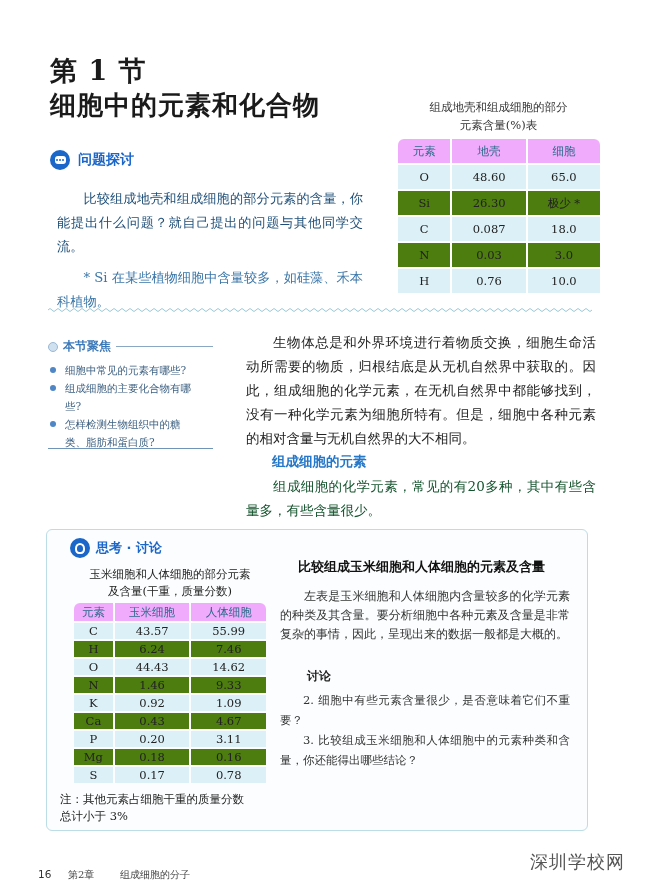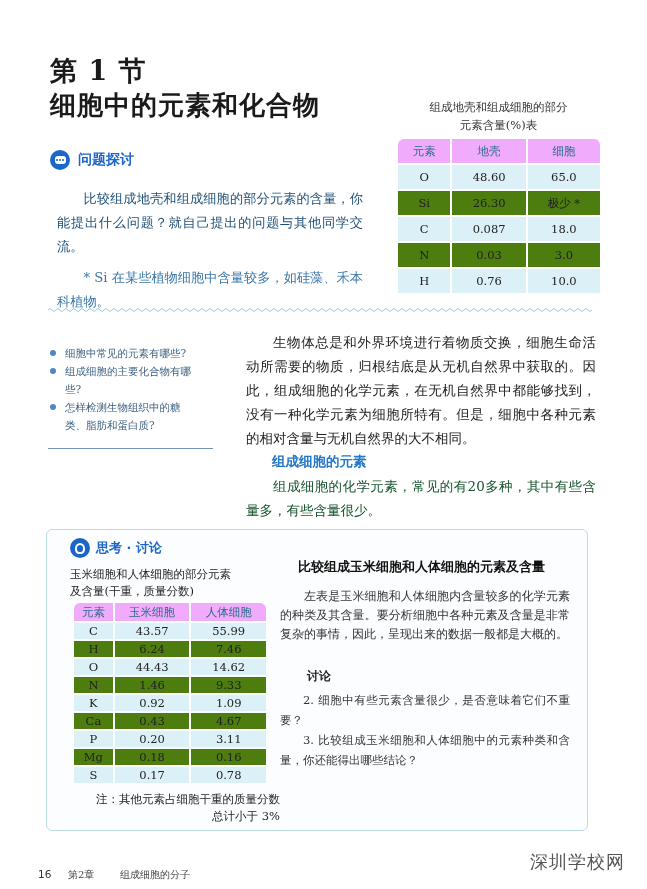--- a/index.html
+++ b/index.html
@@ -47,25 +47,25 @@
   .sub-head { left:272px; top:453px; font-size:13.5px; font-weight:bold; color:#2577c8; }
   .main-text2 { left:246px; top:474px; width:350px; font-size:13.5px; line-height:24px; color:#14532d; }
   .main-text2 p { margin:0; text-indent:2em; text-align:justify; }
 
   .disc-box { left:46px; top:529px; width:540px; height:300px; border:1px solid #bcdce6; border-radius:6px; background:#fbfdfe; }
   .disc-head { left:70px; top:538px; display:flex; align-items:center; gap:6px; }
   .disc-icon { width:20px; height:20px; border-radius:50%; background:#1b66c9; display:flex; align-items:center; justify-content:center; }
   .disc-icon .inner { width:10px; height:11px; border:2px solid #fff; border-radius:50% 50% 40% 40%; box-sizing:border-box; }
   .disc-title { font-size:13px; font-weight:bold; color:#1b66c9; }
 
-  .t2-cap { left:70px; top:566px; width:200px; text-align:left; font-size:11.5px; line-height:17px; color:#222; }
+  .t2-cap { left:70px; top:566px; width:200px; text-align:center; font-size:11.5px; line-height:17px; color:#222; }
   .t2 { left:72px; top:601px; width:196px; font-size:11.5px; }
   .t2 th, .t2 td { height:16px; }
   .t2 td { padding:0; }
-  .t2-note { left:60px; top:791px; width:220px; text-align:right; font-size:11.5px; line-height:17px; color:#222; }
+  .t2-note { left:60px; top:791px; width:220px; text-align:left; font-size:11.5px; line-height:17px; color:#222; }
 
   .r-head { left:298px; top:558px; font-size:13px; font-weight:bold; color:#111; }
   .r-text { left:280px; top:587px; width:290px; font-size:12px; line-height:19px; color:#333; }
   .r-text p { margin:0; text-indent:2em; text-align:justify; }
   .r-sub { left:307px; top:668px; font-size:12px; font-weight:bold; color:#222;text-align:right; }
   .r-q { left:280px; top:690px; width:290px; font-size:11.5px; line-height:20px; color:#333; }
   .r-q p { margin:0 0 0 0; text-indent:2em; text-align:justify; }
 
   .footer-num { left:38px; top:868px; font-size:10.5px; color:#333; }
   .footer-ch { left:68px; top:868px; font-size:10px; color:#444; }
@@ -132,20 +132,25 @@
         <td>10.0</td>
     </tr>
   </tbody>
 </table>
 
 <svg class="abs wavy" viewBox="0 0 546 6" preserveAspectRatio="none">
   <path d="M0 3 Q2 0 4 3 T8 3 T12 3 T16 3 T20 3 T24 3 T28 3 T32 3 T36 3 T40 3 T44 3 T48 3 T52 3 T56 3 T60 3 T64 3 T68 3 T72 3 T76 3 T80 3 T84 3 T88 3 T92 3 T96 3 T100 3 T104 3 T108 3 T112 3 T116 3 T120 3 T124 3 T128 3 T132 3 T136 3 T140 3 T144 3 T148 3 T152 3 T156 3 T160 3 T164 3 T168 3 T172 3 T176 3 T180 3 T184 3 T188 3 T192 3 T196 3 T200 3 T204 3 T208 3 T212 3 T216 3 T220 3 T224 3 T228 3 T232 3 T236 3 T240 3 T244 3 T248 3 T252 3 T256 3 T260 3 T264 3 T268 3 T272 3 T276 3 T280 3 T284 3 T288 3 T292 3 T296 3 T300 3 T304 3 T308 3 T312 3 T316 3 T320 3 T324 3 T328 3 T332 3 T336 3 T340 3 T344 3 T348 3 T352 3 T356 3 T360 3 T364 3 T368 3 T372 3 T376 3 T380 3 T384 3 T388 3 T392 3 T396 3 T400 3 T404 3 T408 3 T412 3 T416 3 T420 3 T424 3 T428 3 T432 3 T436 3 T440 3 T444 3 T448 3 T452 3 T456 3 T460 3 T464 3 T468 3 T472 3 T476 3 T480 3 T484 3 T488 3 T492 3 T496 3 T500 3 T504 3 T508 3 T512 3 T516 3 T520 3 T524 3 T528 3 T532 3 T536 3 T540 3 T544 3" fill="none" stroke="#9cc9d6" stroke-width="1"></path>
 </svg>
 
 <div class="abs focus">
+  <div class="focus-head">
+    <span class="focus-dot"></span>
+    <span class="focus-title sans">本节聚焦</span>
+    <span class="focus-line"></span>
+  </div>
   <ul>
     <li>细胞中常见的元素有哪些?</li>
     <li>组成细胞的主要化合物有哪些?</li>
     <li>怎样检测生物组织中的糖类、脂肪和蛋白质?</li>
   </ul>
 </div>
 <div class="abs focus-bottom"></div>
 
 <div class="abs main-text">
   <p>生物体总是和外界环境进行着物质交换，细胞生命活动所需要的物质，归根结底是从无机自然界中获取的。因此，组成细胞的化学元素，在无机自然界中都能够找到，没有一种化学元素为细胞所特有。但是，细胞中各种元素的相对含量与无机自然界的大不相同。</p>

